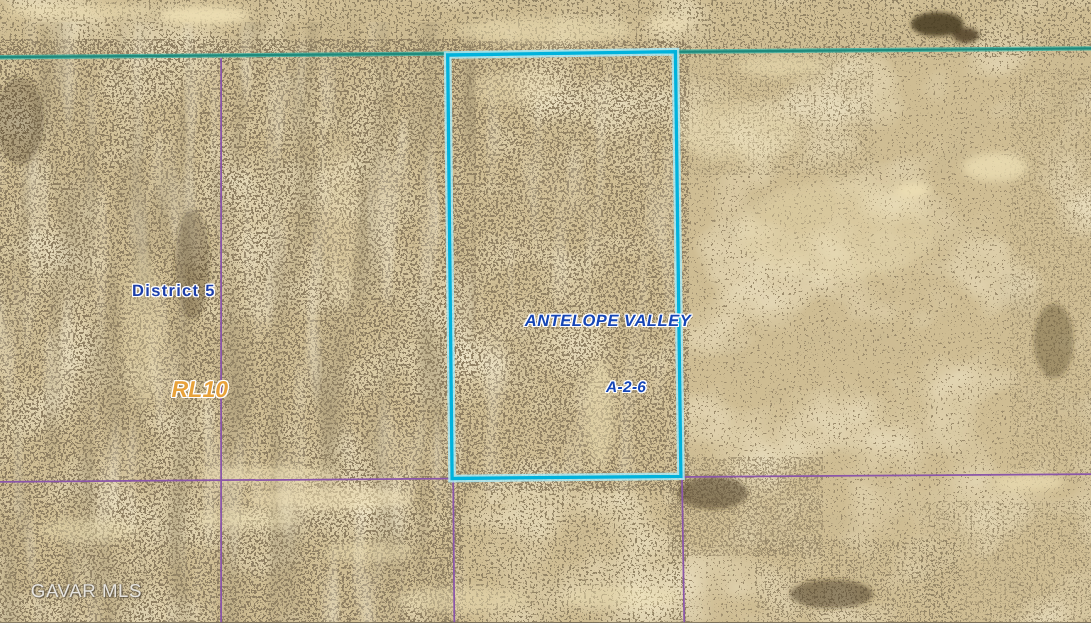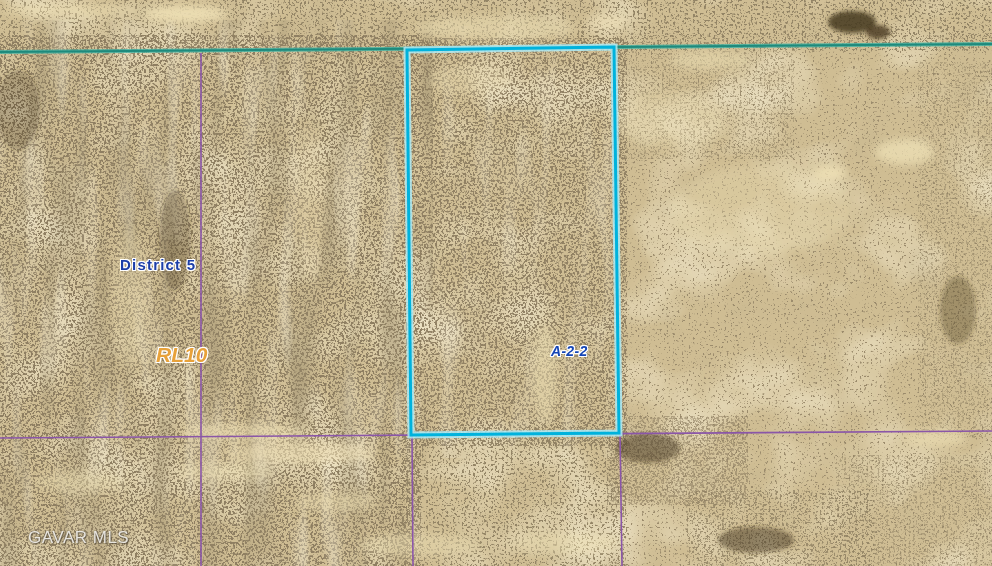--- a/index.html
+++ b/index.html
@@ -131,16 +131,17 @@
     <line x1="620" y1="434" x2="622" y2="566" stroke-width="1.6" stroke="#8a56a8"></line>
 
     <line x1="0" y1="52" x2="992" y2="44" stroke-width="4" opacity="0.8" stroke="#45b3a4"></line>
     <line x1="0" y1="52" x2="992" y2="44" stroke-width="2" stroke="#1e8a7c"></line>
 
     <polygon points="407,50 614,47 619,433 411,435" fill="none" stroke-width="7" opacity="0.85" stroke="#aeeaf5"></polygon>
     <polygon points="407,50 614,47 619,433 411,435" fill="none" stroke-width="3" stroke="#00b2dc"></polygon>
   </svg>
 
   <div class="map-label lbl-district">District 5</div>
-  <div class="map-label lbl-zoning">A-2-2</div>
+  <div class="map-label lbl-area">ANTELOPE VALLEY</div>
+  <div class="map-label lbl-zoning">A-2-6</div>
   <div class="map-label lbl-landuse">RL10</div>
   <div class="watermark">GAVAR MLS</div>
 </div>
 
 </body></html>

